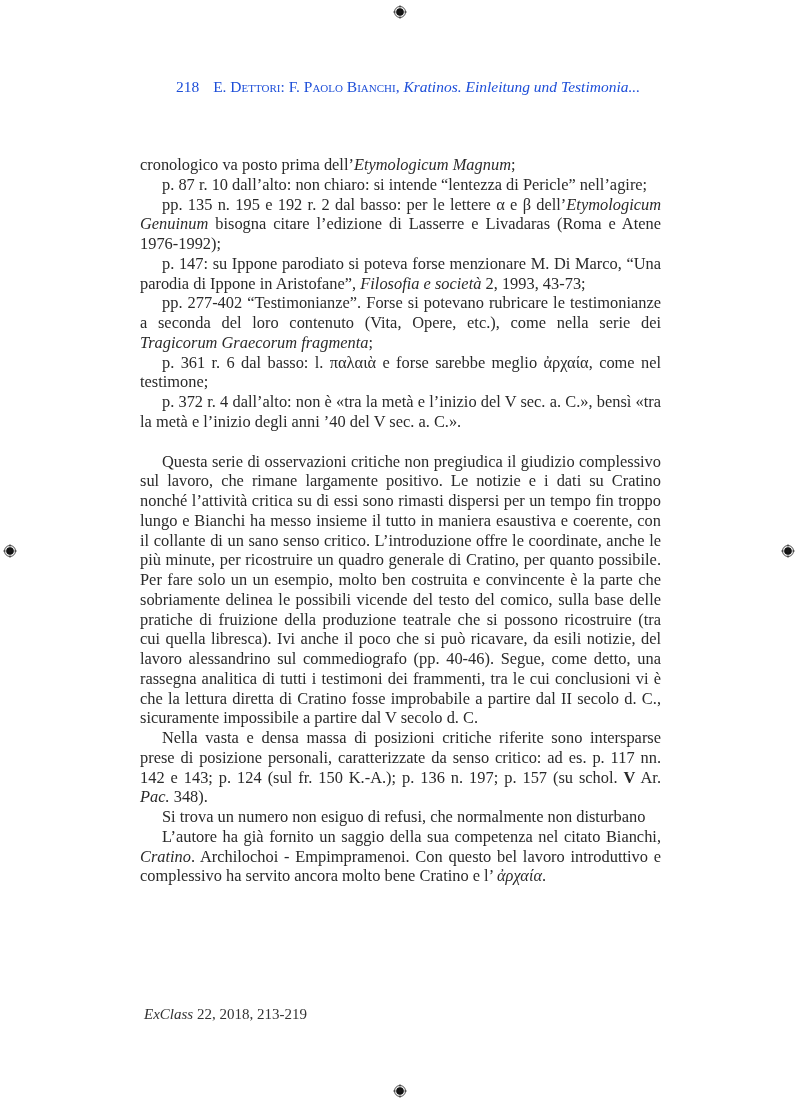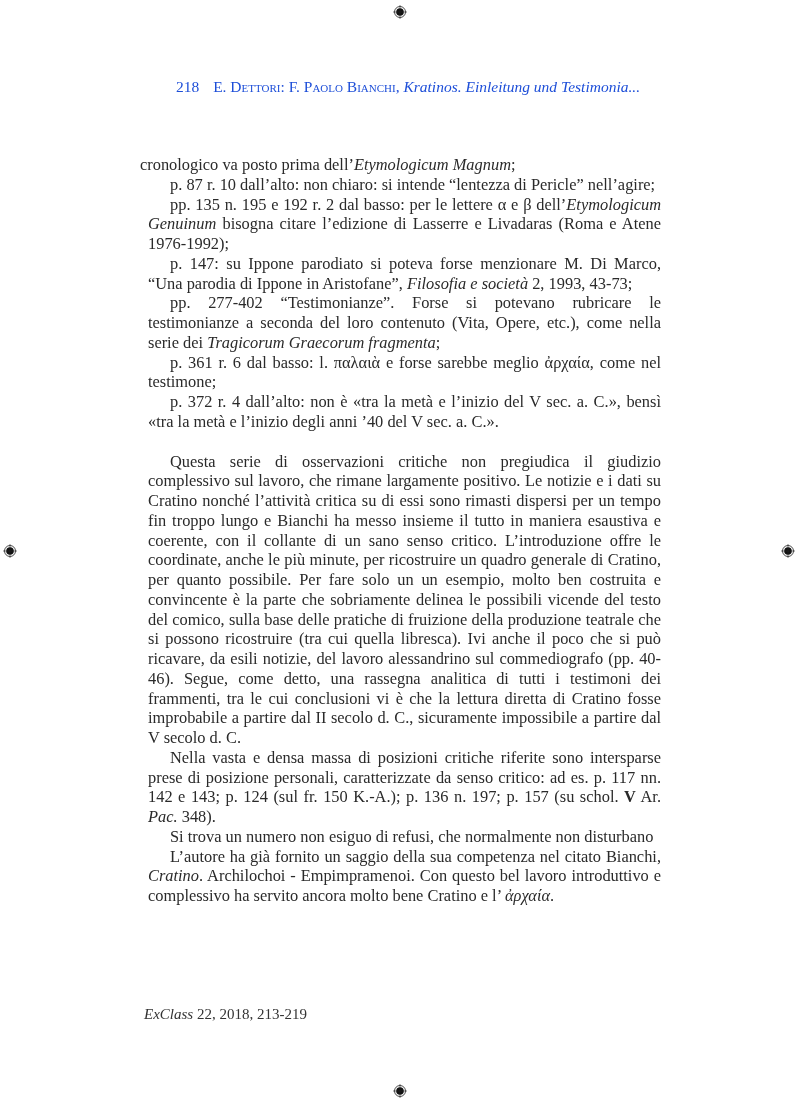--- a/index.html
+++ b/index.html
@@ -12,21 +12,21 @@
   .running-head {
     position: absolute; left: 140px; top: 78px; width: 560px; font-size: 15.5px; color: #1d4ed8; white-space: nowrap; margin-left: 36px;
   }
   .running-head .page-num { margin-right: 10px; }
   .sc { font-variant: small-caps; }
   .body-text {
     position: absolute; left: 140px; top: 155px; width: 521px;
     font-size: 16.4px; line-height: 19.75px; text-align: justify;
   }
   .body-text p { margin: 0; }
-  .body-text .ind { text-indent: 22px; margin-left: 8px; }
+  .body-text .ind { text-indent: 22px; }
   .body-text .gap { height: 20px; }
   .footer {
     position: absolute; left: 144px; top: 1006px; font-size: 15px; color: #333;
   }
   i { font-style: italic; }
   b { font-weight: bold; }
 </style>
 </head>
 <body>
 

